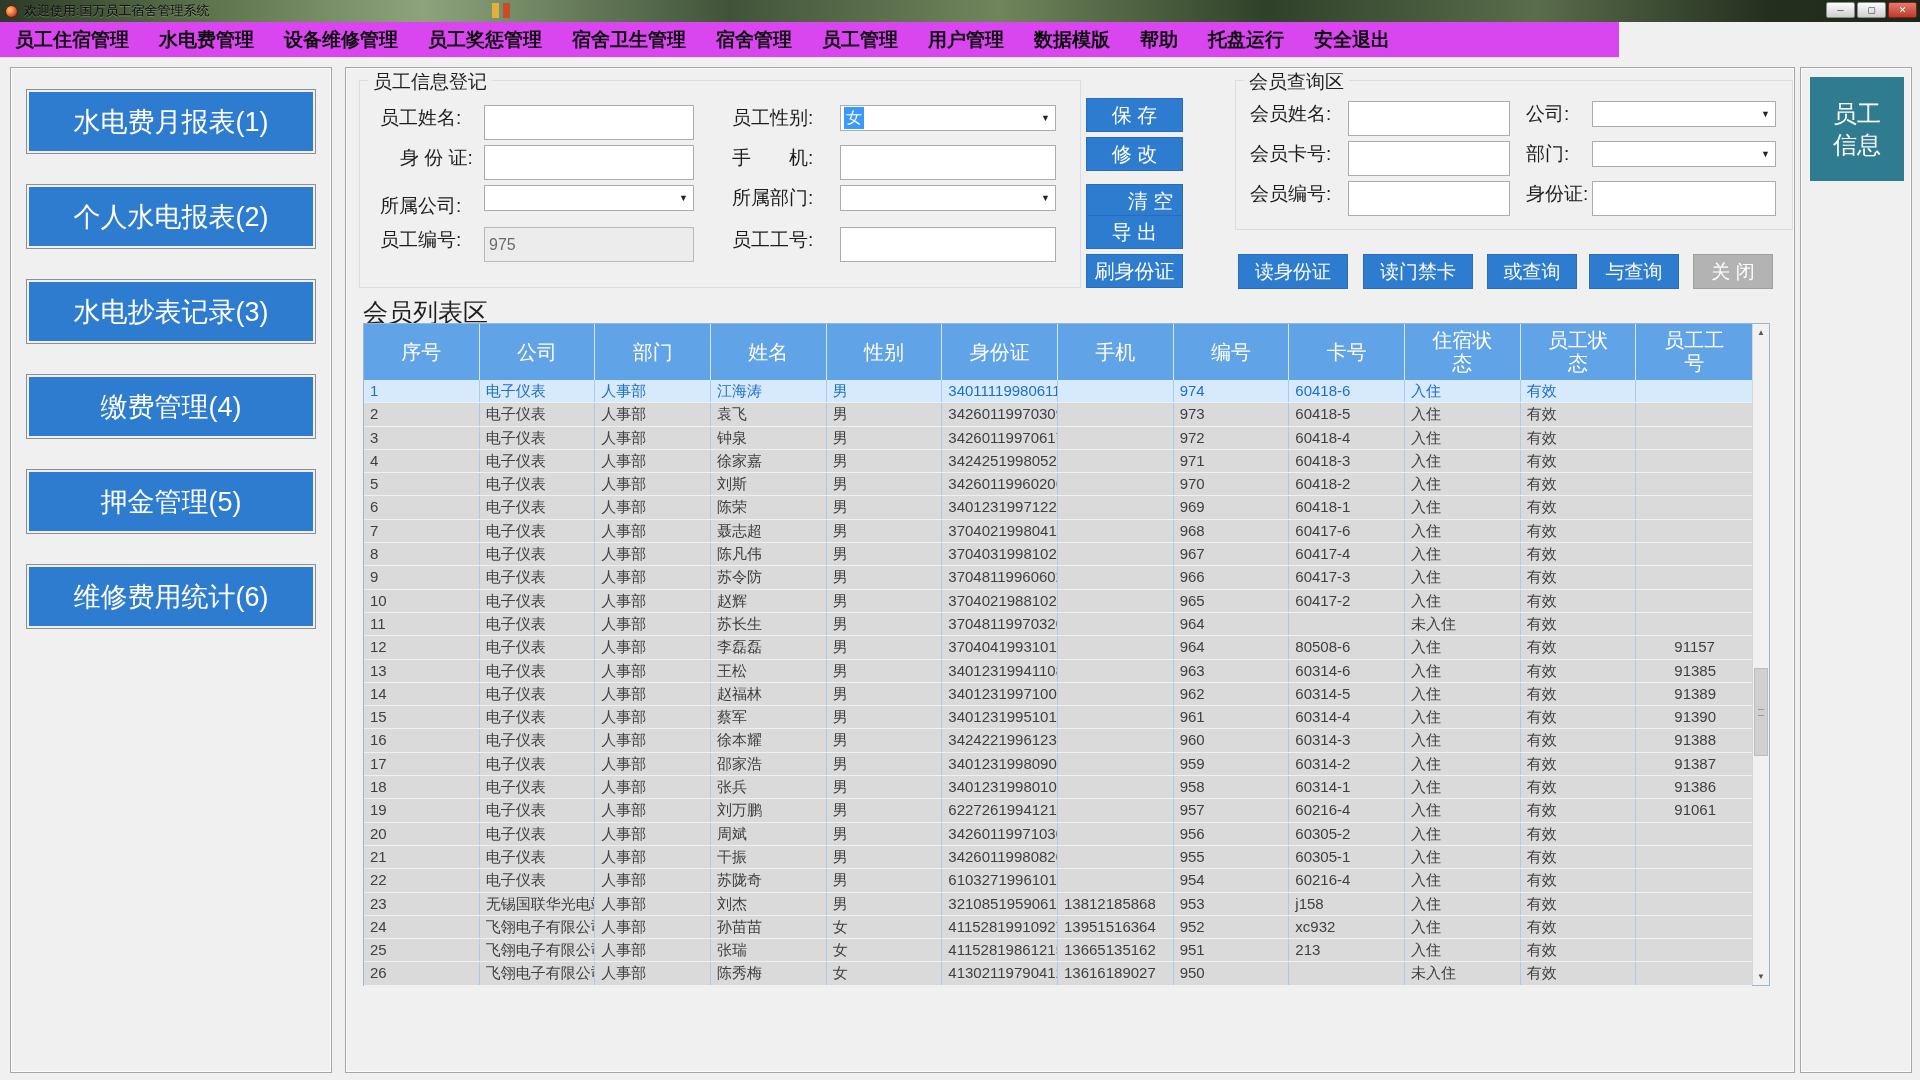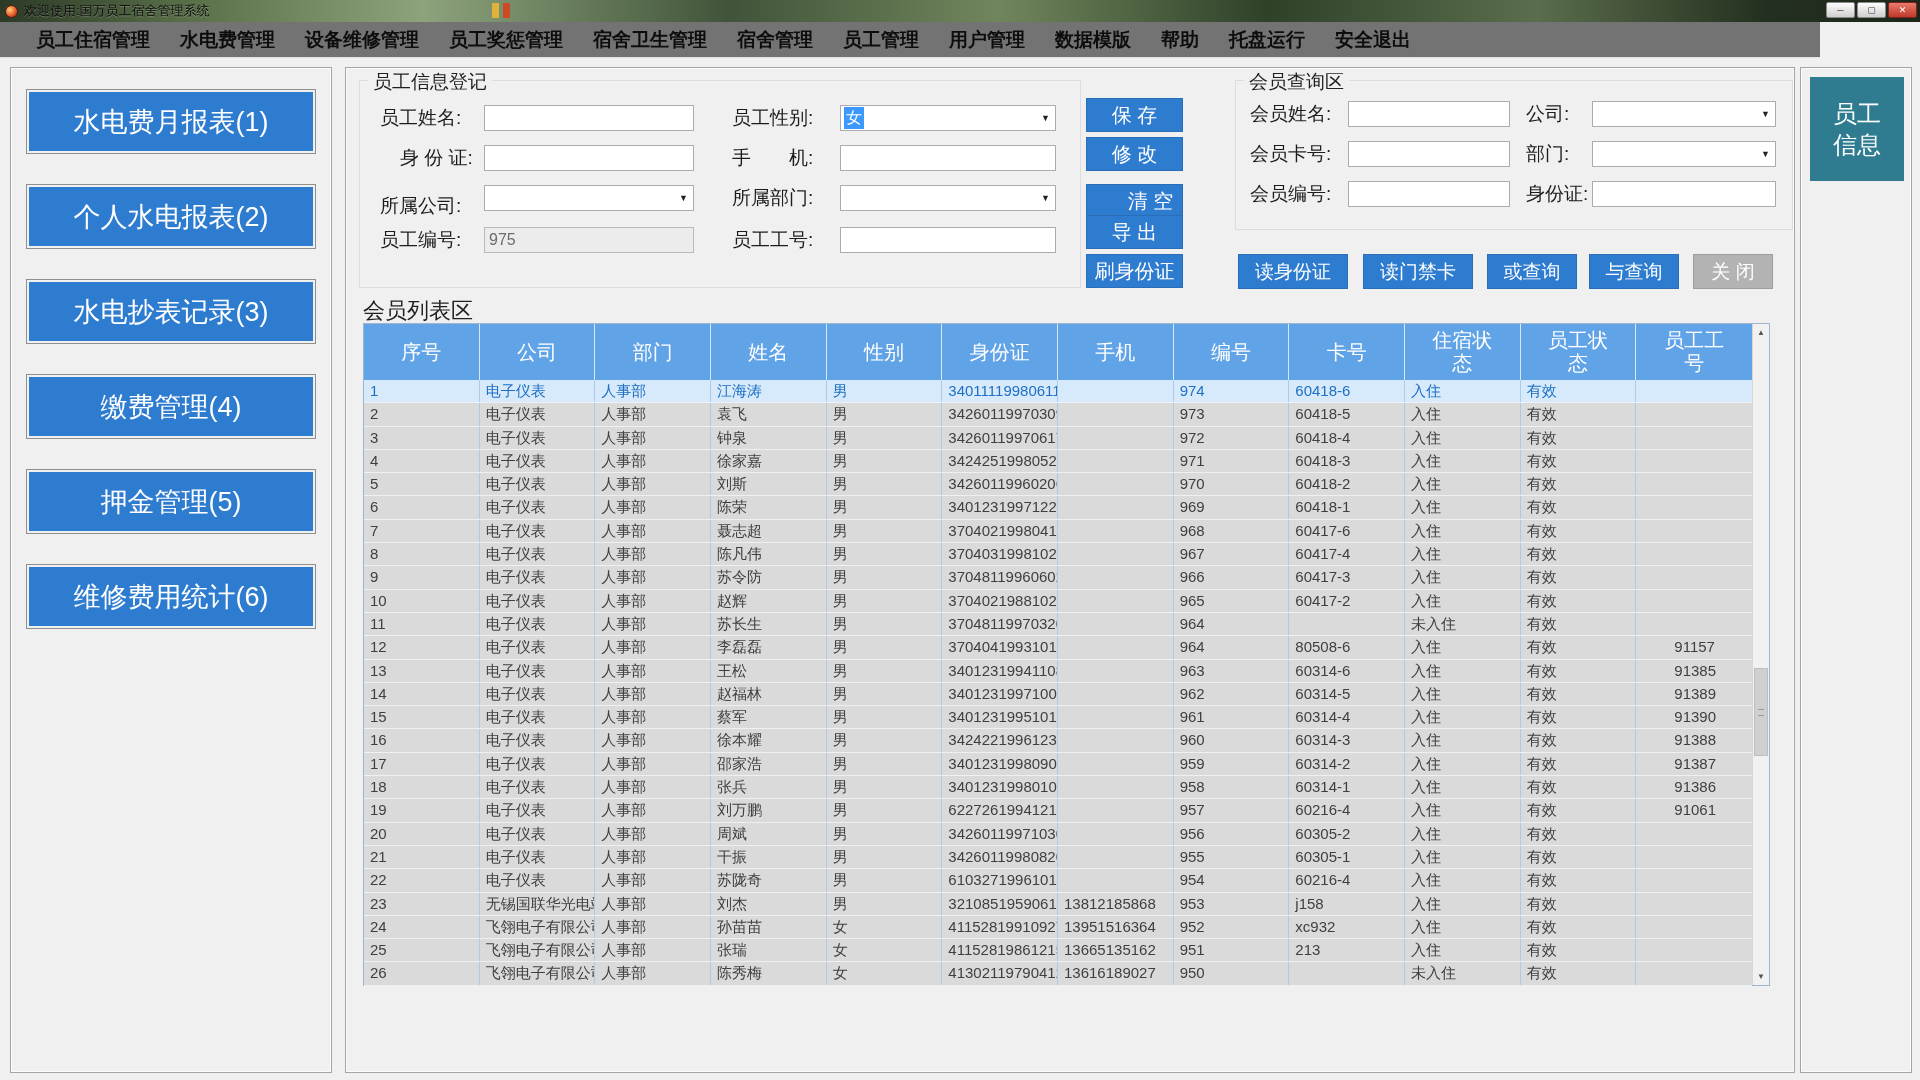--- a/index.html
+++ b/index.html
@@ -20,51 +20,51 @@
     background:radial-gradient(circle at 35% 35%,#ffd27a,#e2542a 60%,#7e1f10);border:1px solid #5c1c10;}
   .titlebar .title{font-size:13px;color:#0b0b0b;text-shadow:0 1px 0 rgba(255,255,255,.25);}
   .wp-accent{position:absolute;top:3px;width:7px;height:15px;}
   .wp-accent.a1{left:492px;background:#e0b23a;}
   .wp-accent.a2{left:503px;background:#cc4a26;}
   .win-btns{position:absolute;right:3px;top:2px;display:flex;gap:2px;}
   .win-btn{width:29px;height:16px;border:1px solid #8a8a8a;border-radius:2px;
     background:linear-gradient(#fdfdfd,#cfcfcf);color:#333;font-size:9px;line-height:14px;text-align:center;}
   .win-btn.close{background:linear-gradient(#e77b6c,#c0392b);color:#fff;border-color:#7e221a;}
   
-  .menubar{position:absolute;left:0;top:22px;width:1820px;height:36px;background:#737373;
-    display:flex;align-items:center;border-bottom:1px solid #e2e2e2;padding-left:21px;}
+  .menubar{position:absolute;left:0;top:22px;width:1619px;height:36px;background:#d946ef;
+    display:flex;align-items:center;border-bottom:1px solid #e2e2e2;}
   .menu-item{padding:0 15px;font-size:19px;font-weight:700;color:#0d0d0d;line-height:35px;cursor:default;}
   
   .panel{position:absolute;background:#f0f0f0;border:1px solid #a5a5a5;box-shadow:inset 0 0 0 1px #fbfbfb;}
   .sidebar{left:10px;top:67px;width:322px;height:1006px;}
   .mainpanel{left:345px;top:67px;width:1450px;height:1006px;}
   .rightpanel{left:1800px;top:67px;width:112px;height:1006px;}
   
   .side-btn{position:absolute;left:15px;width:290px;height:65px;background:var(--accent);
     border:1px solid #8f8f8f;box-shadow:inset 0 0 0 2px #eef0f2;color:#fff;font-size:27px;
     display:flex;align-items:center;justify-content:center;cursor:pointer;}
   
   .groupbox{position:absolute;border:1px solid #d9dde1;}
   .groupbox>.gb-label{position:absolute;top:-12px;left:8px;background:#f0f0f0;padding:0 5px;
     font-size:19px;color:#1f1f1f;}
   .frm-label{position:absolute;font-size:19px;color:#1c1c1c;line-height:26px;white-space:nowrap;}
-  .frm-input{position:absolute;height:26px;background:#fff;border:1px solid #aaacb0;font-size:16px;
+  .frm-input{position:absolute;height:35px;background:#fff;border:1px solid #aaacb0;font-size:16px;
     padding:0 4px;color:#222;}
   .frm-input.readonly{background:#ececec;color:#6b6b6b;border-color:#b9b9b9;}
   .combo{position:absolute;height:26px;background:#fff;border:1px solid #aaacb0;font-size:16px;
     padding:1px 18px 0 3px;color:#222;cursor:default;}
   .combo .arrow{position:absolute;right:5px;top:8px;font-size:9px;color:#222;line-height:9px;}
   .combo .sel-text{display:inline-block;background:#3b99fc;color:#fff;padding:0 2px;line-height:22px;}
   .btn{position:absolute;background:var(--accent);border:1px solid #2a6db8;color:#fff;
     display:flex;align-items:center;justify-content:center;cursor:pointer;}
   .frm-btn{left:740px;width:97px;height:34px;font-size:20px;}
   .q-btn{top:186px;height:35px;font-size:19px;}
   .q-btn.disabled{background:var(--close-gray);border-color:#9e9e9e;}
   
-  .list-label{position:absolute;left:17px;top:228px;font-size:22px;color:#1f1f1f;}
+  .list-label{position:absolute;left:17px;top:228px;font-size:25px;color:#1f1f1f;}
   .tablebox{position:absolute;left:17px;top:255px;width:1407px;height:663px;
     border:1px solid #9eb6cd;background:#dadada;}
   .tgrid{display:grid;grid-template-columns:repeat(12,1fr);width:calc(100% - 17px);}
   .th{height:56px;background:var(--header-blue);color:#fff;font-size:20px;
     display:flex;align-items:center;justify-content:center;text-align:center;
     border-right:1px solid rgba(255,255,255,.75);white-space:pre-line;line-height:1.15;}
   .th:last-child{border-right:none;}
   .trow{display:grid;grid-template-columns:repeat(12,1fr);width:calc(100% - 17px);height:23.3px;
     background:#dadada;color:#3f3f3f;border-bottom:1px solid #edf1f5;cursor:default;}
   .trow.selected{background:var(--sel-bg);color:var(--sel-text);}

